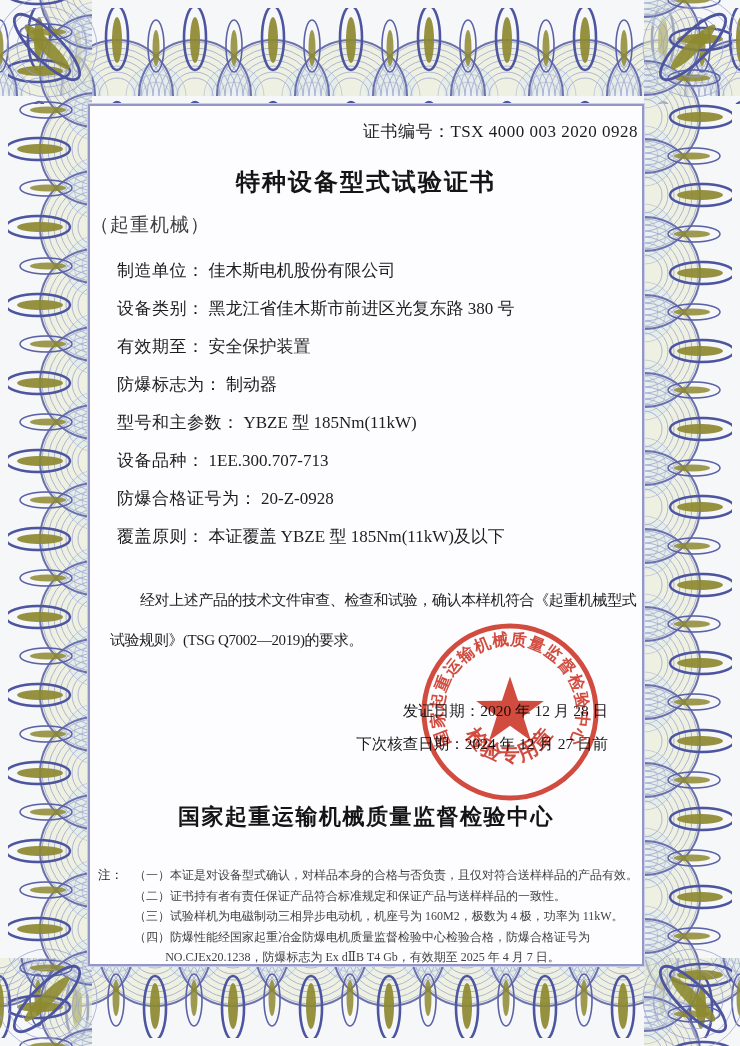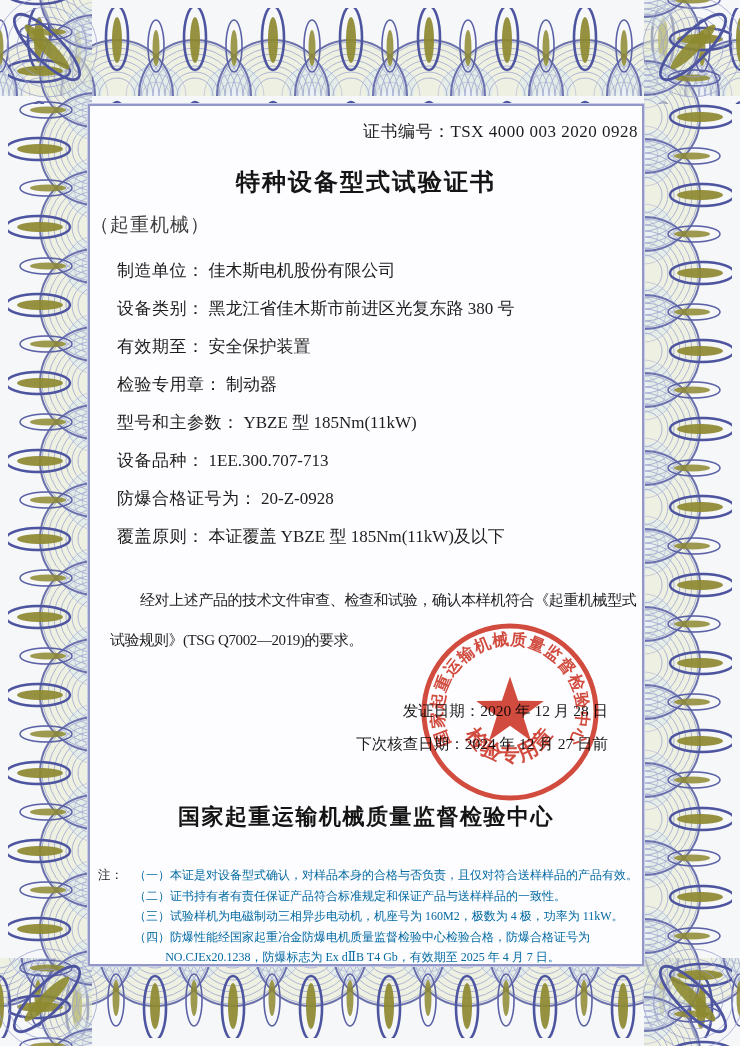--- a/index.html
+++ b/index.html
@@ -37,21 +37,21 @@
   .dates{margin:34px 34px 0 0;text-align:right;font-size:15.5px;line-height:33px;
     color:#1b1b1b;white-space:nowrap;}
   .issuer{
     margin:42px 0 0 0;height:30px;line-height:30px;text-align:center;
     font-family:"DejaVu Sans","Liberation Sans",sans-serif;
     font-size:22px;font-weight:bold;letter-spacing:1.5px;color:#141414;
   }
   .notes{margin:33px 4px 0 8px;display:flex;}
   .notes-label{flex:0 0 36px;font-size:12.5px;line-height:20.5px;color:#1d1d1d;}
   .note-lines{flex:1;}
-  .note-line{font-size:12px;line-height:20.5px;white-space:nowrap;color:#0369a1;}
+  .note-line{font-size:12px;line-height:20.5px;white-space:nowrap;color:#404040;}
   .note-line:last-child{padding-left:2.6em;}
   .seal{
     position:absolute;left:326px;top:512px;width:188px;height:188px;z-index:5;
     mix-blend-mode:multiply;opacity:.9;pointer-events:none;
   }
   .seal svg{width:100%;height:100%;}
   .seal-ring{fill:none;stroke:#cf3829;stroke-width:5;}
   .seal-text{fill:#cf3829;font-family:"DejaVu Sans","Liberation Sans",sans-serif;font-weight:bold;}
   .ring-text{font-size:16.5px;letter-spacing:1px;}
   .bottom-text{font-size:21px;letter-spacing:1px;}
@@ -147,21 +147,21 @@
 
         <div class="field">
           <span class="flabel">设备类别：</span><span class="fvalue">黑龙江省佳木斯市前进区光复东路 380 号</span>
         </div>
 
         <div class="field">
           <span class="flabel">有效期至：</span><span class="fvalue">安全保护装置</span>
         </div>
 
         <div class="field">
-          <span class="flabel">检验专用章：</span><span class="fvalue">制动器</span>
+          <span class="flabel">防爆标志为：</span><span class="fvalue">制动器</span>
         </div>
 
         <div class="field">
           <span class="flabel">型号和主参数：</span><span class="fvalue">YBZE 型 185Nm(11kW)</span>
         </div>
 
         <div class="field">
           <span class="flabel">设备品种：</span><span class="fvalue">1EE.300.707-713</span>
         </div>
 

